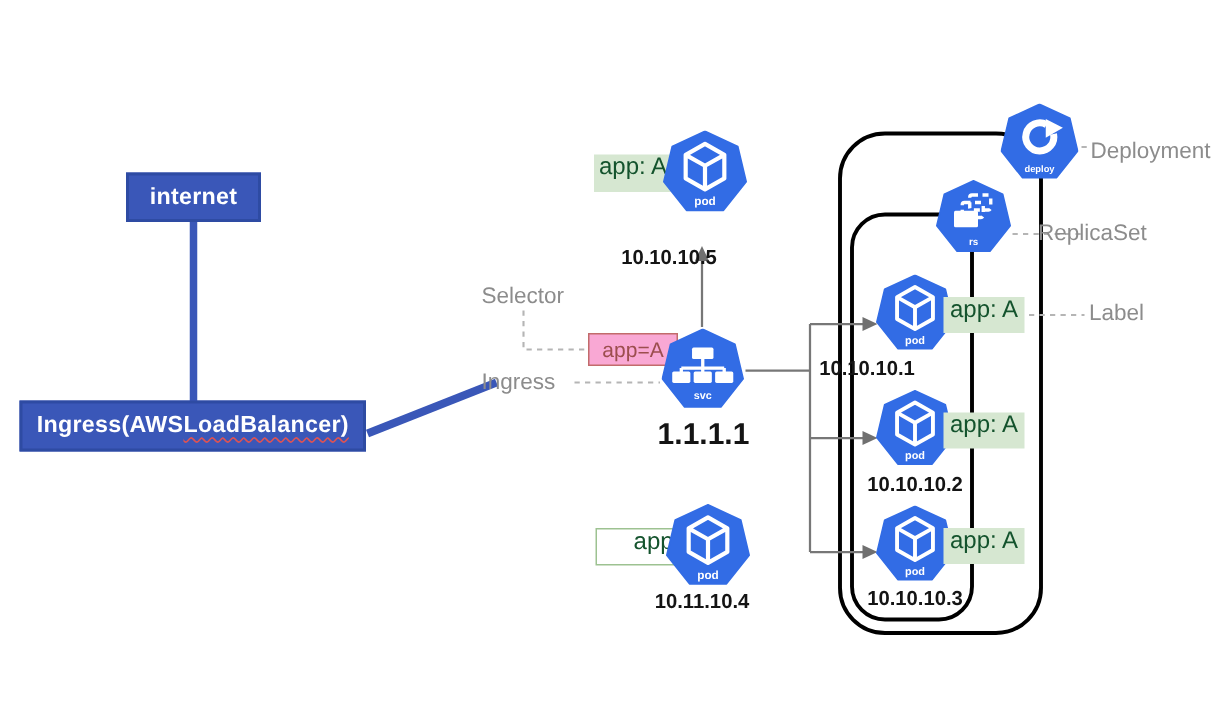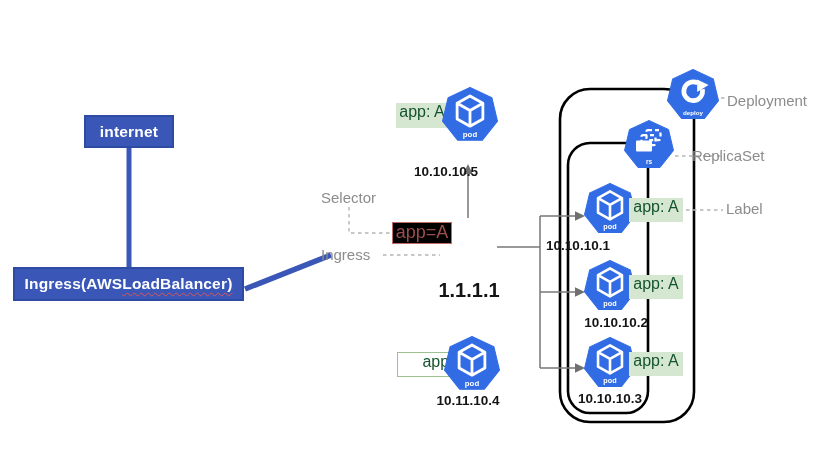--- a/index.html
+++ b/index.html
@@ -66,26 +66,26 @@
     white-space: nowrap;
   }
   .green-label.on-top { z-index: 5; }
   .green-label.outline {
     background: #ffffff;
     border: 1.5px solid #9dc291;
     padding-left: 43px;
   }
   .pink-label {
     position: absolute;
-    background: #000000;
+    background: #f9a8d4;
     border: 1.5px solid #c26b6b;
     color: #9c4e4e;
-    font-size: 18px;
+    font-size: 14px;
     display: flex;
-    align-items: flex-end;
+    align-items: center;
     justify-content: center;
     z-index: 3;
   }
   .k8s-icon { position: absolute; z-index: 4; }
   .k8s-icon svg { display: block; width: 100%; height: 100%; }
   .k8s-icon text {
     font-family: "Liberation Sans", sans-serif;
     fill: #ffffff;
     text-anchor: middle;
     font-weight: bold;
@@ -145,20 +145,31 @@
   </div>
   <div class="k8s-icon" style="left:442px; top:87px; width:56px; height:56px;">
     <svg viewBox="0 0 100 100">
       <polygon points="50,1 89,19 99,61 72,95 28,95 1,61 11,19" fill="#326CE5" stroke="#326CE5" stroke-width="2" stroke-linejoin="round"></polygon>
       <path d="M50 16 L73 29 L73 57 L50 70 L27 57 L27 29 Z M27 29 L50 42 L73 29 M50 42 L50 70" fill="none" stroke="#ffffff" stroke-width="5" stroke-linejoin="round"></path>
       <text x="50" y="89" font-size="14">pod</text>
     </svg>
   </div>
   <div class="ip" style="left:408px; top:143px; width:76px;margin-top:21px;">10.10.10.5</div>
 
+  <div class="k8s-icon" style="left:441px; top:219px; width:55px; height:55px;">
+    <svg viewBox="0 0 100 100">
+      <polygon points="50,1 89,19 99,61 72,95 28,95 1,61 11,19" fill="#326CE5" stroke="#326CE5" stroke-width="2" stroke-linejoin="round"></polygon>
+      <path d="M50 36 V48 M24 48 H76 M24 48 V54 M50 48 V54 M76 48 V54" fill="none" stroke="#ffffff" stroke-width="4"></path>
+      <rect x="37" y="23" width="26" height="14" rx="2" fill="#ffffff"></rect>
+      <rect x="13" y="52" width="22" height="14" rx="2" fill="#ffffff"></rect>
+      <rect x="39" y="52" width="22" height="14" rx="2" fill="#ffffff"></rect>
+      <rect x="65" y="52" width="22" height="14" rx="2" fill="#ffffff"></rect>
+      <text x="50" y="86" font-size="13">svc</text>
+    </svg>
+  </div>
   <div class="ip" style="left:431px; top:279px; width:76px; font-size:20px;">1.1.1.1</div>
 
   <div class="green-label outline" style="left:397px; top:352px; width:54px; height:25px;">
     <span>app: B</span>
   </div>
   <div class="k8s-icon" style="left:444px; top:336px; width:56px; height:56px;">
     <svg viewBox="0 0 100 100">
       <polygon points="50,1 89,19 99,61 72,95 28,95 1,61 11,19" fill="#326CE5" stroke="#326CE5" stroke-width="2" stroke-linejoin="round"></polygon>
       <path d="M50 16 L73 29 L73 57 L50 70 L27 57 L27 29 Z M27 29 L50 42 L73 29 M50 42 L50 70" fill="none" stroke="#ffffff" stroke-width="5" stroke-linejoin="round"></path>
       <text x="50" y="89" font-size="14">pod</text>
@@ -203,21 +214,21 @@
   <div class="k8s-icon" style="left:584px; top:260px; width:52px; height:52px;">
     <svg viewBox="0 0 100 100">
       <polygon points="50,1 89,19 99,61 72,95 28,95 1,61 11,19" fill="#326CE5" stroke="#326CE5" stroke-width="2" stroke-linejoin="round"></polygon>
       <path d="M50 16 L73 29 L73 57 L50 70 L27 57 L27 29 Z M27 29 L50 42 L73 29 M50 42 L50 70" fill="none" stroke="#ffffff" stroke-width="5" stroke-linejoin="round"></path>
       <text x="50" y="89" font-size="14">pod</text>
     </svg>
   </div>
   <div class="green-label on-top" style="left:629px; top:275px; width:54px; height:24px;">
     <span>app: A</span>
   </div>
-  <div class="ip" style="left:572px; top:315px; width:76px;text-align:right;">10.10.10.2</div>
+  <div class="ip" style="left:572px; top:315px; width:76px;">10.10.10.2</div>
 
   <div class="k8s-icon" style="left:584px; top:337px; width:52px; height:52px;">
     <svg viewBox="0 0 100 100">
       <polygon points="50,1 89,19 99,61 72,95 28,95 1,61 11,19" fill="#326CE5" stroke="#326CE5" stroke-width="2" stroke-linejoin="round"></polygon>
       <path d="M50 16 L73 29 L73 57 L50 70 L27 57 L27 29 Z M27 29 L50 42 L73 29 M50 42 L50 70" fill="none" stroke="#ffffff" stroke-width="5" stroke-linejoin="round"></path>
       <text x="50" y="89" font-size="14">pod</text>
     </svg>
   </div>
   <div class="green-label on-top" style="left:629px; top:352px; width:54px; height:24px;">
     <span>app: A</span>

